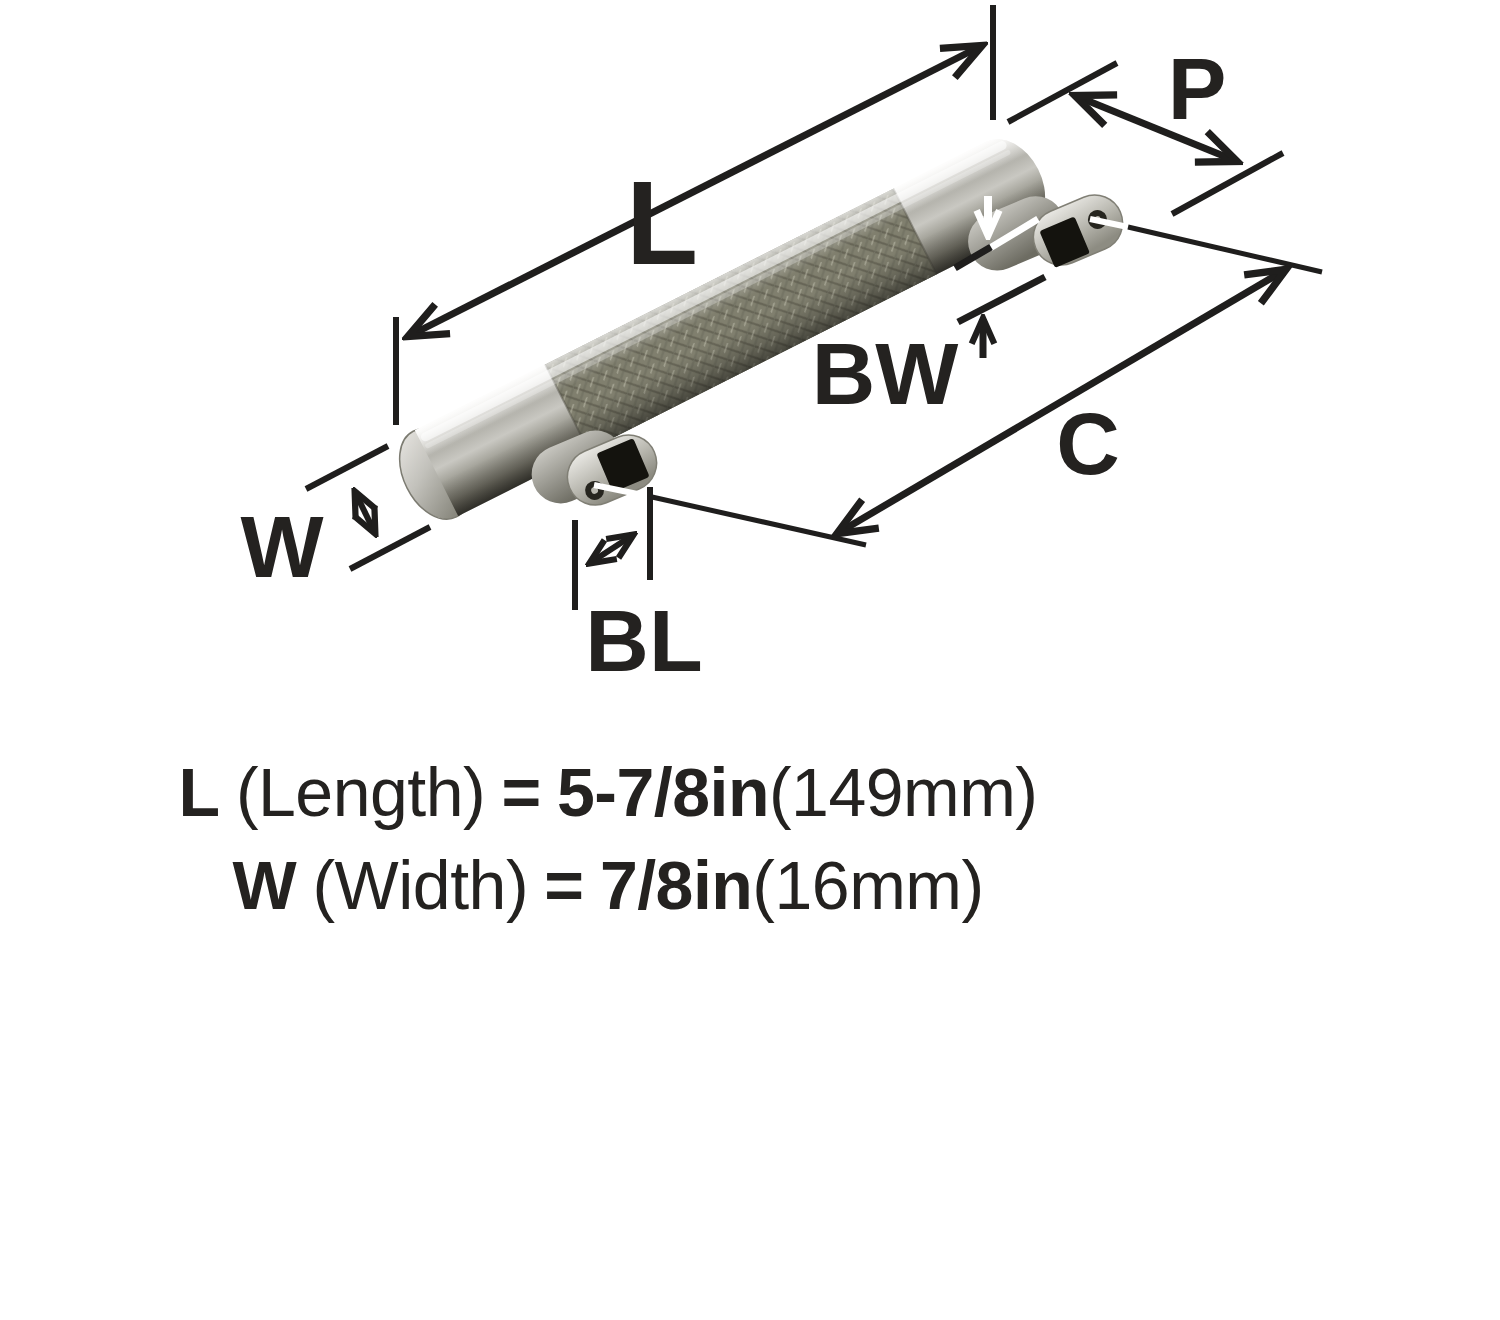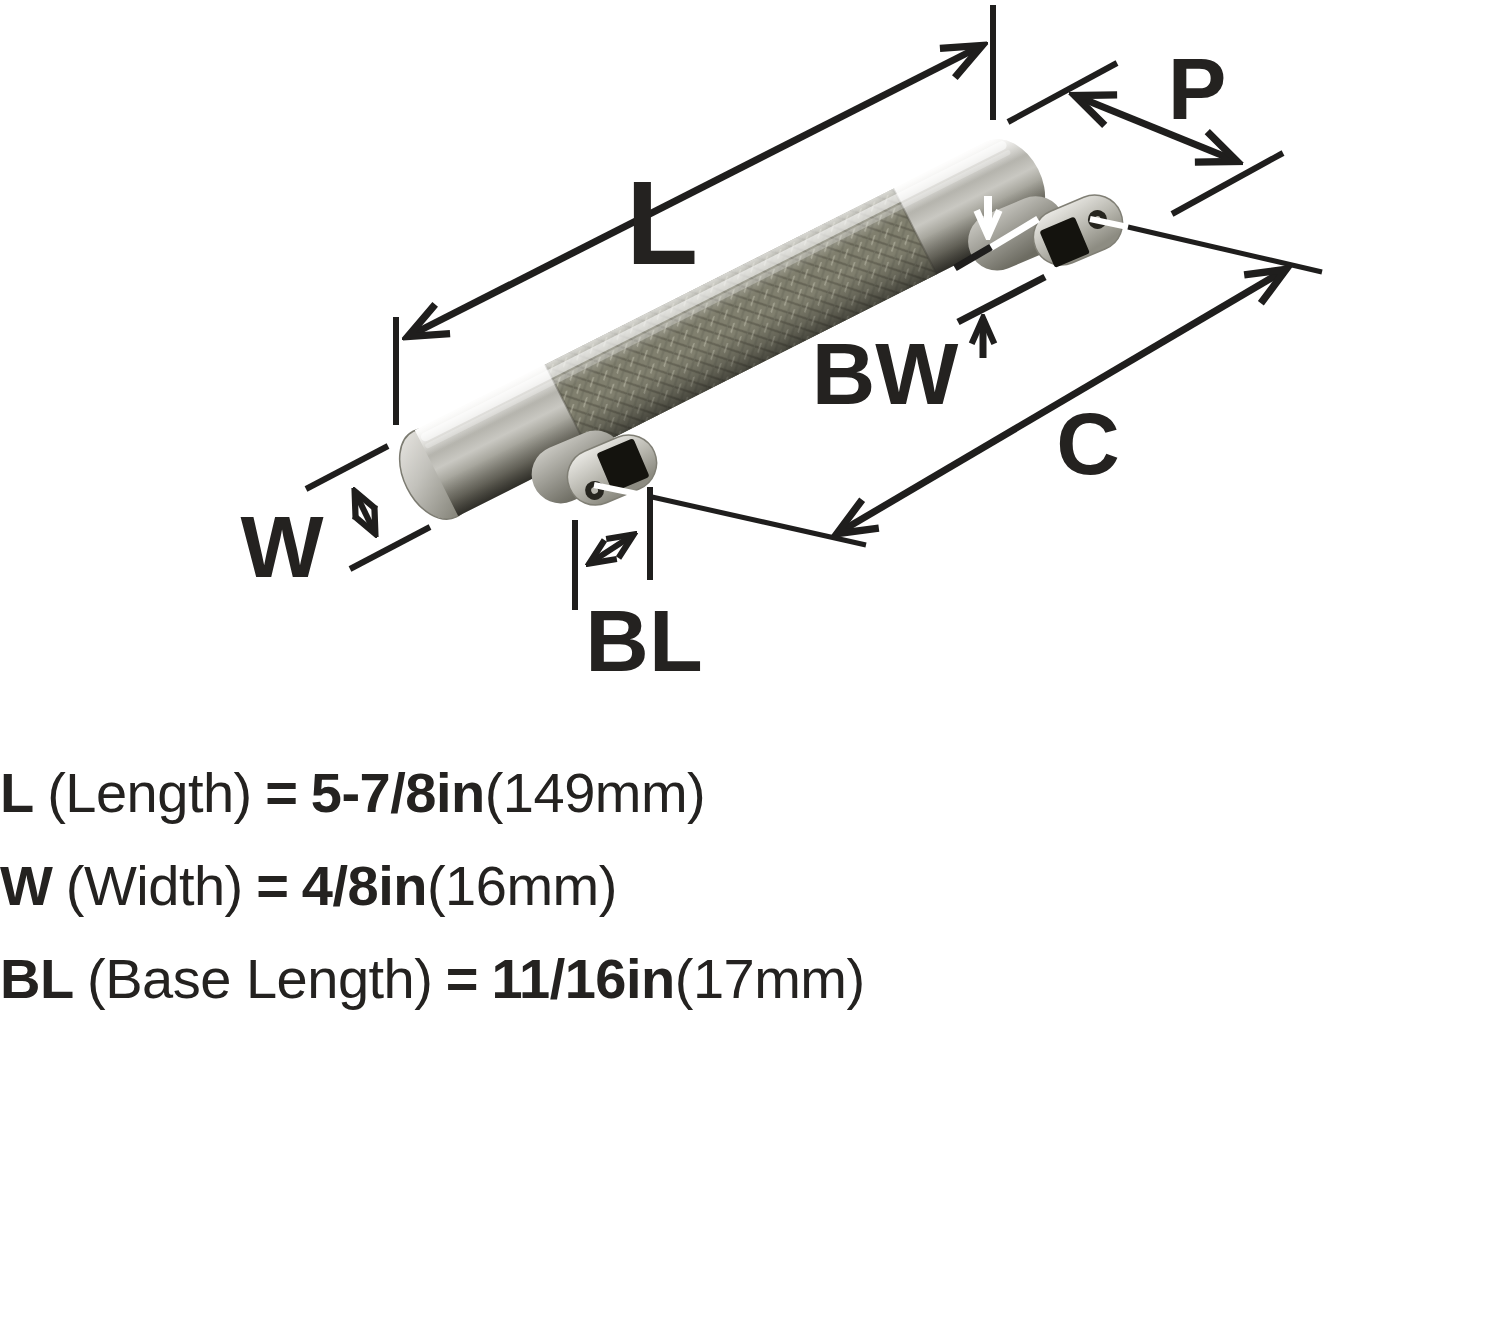--- a/index.html
+++ b/index.html
@@ -1,21 +1,21 @@
 <!DOCTYPE html>
 <html><head>
 <meta charset="utf-8">
 <style>
   html,body{margin:0;padding:0;background:#ffffff;}
   #page{position:relative;width:1500px;height:1320px;background:#fff;overflow:hidden;
         font-family:"Liberation Sans",sans-serif;color:#242220;}
   #diagram{position:absolute;left:0;top:0;}
   .dim-label{font-family:"Liberation Sans",sans-serif;font-weight:bold;fill:#242220;}
-  #spec-list{position:absolute;left:0;top:740px;width:1216px;
-             font-size:56px;line-height:93px;letter-spacing:-0.5px;padding-top:6px;
+  #spec-list{position:absolute;left:0;top:740px;width:1216px;text-align:center;
+             font-size:68px;line-height:93px;letter-spacing:-0.5px;padding-top:6px;
              white-space:nowrap;}
   .dim-row{height:93px;}
   .sym,.eq,.val{font-weight:bold;}
   .nm{font-weight:400;margin:0 0.24em;}
   .eq{margin-right:0.24em;}
   .met{font-weight:400;}
 </style>
 </head>
 <body>
 
@@ -150,20 +150,17 @@
       <line x1="590" y1="563" x2="633" y2="535" stroke="#1f1e1d" stroke-width="6" marker-start="url(#ahSmall)" marker-end="url(#ahSmall)"></line>
       <text class="dim-label" x="644" y="671" font-size="88" text-anchor="middle">BL</text>
     </g>
   </svg>
 
   <div id="spec-list">
     <div class="dim-row">
       <span class="sym">L</span><span class="nm">(Length)</span><span class="eq">=</span><span class="val">5-7/8in</span><span class="met">(149mm)</span>
     </div>
     <div class="dim-row">
-      <span class="sym">W</span><span class="nm">(Width)</span><span class="eq">=</span><span class="val">4/8in</span><span class="met">(16mm)</span>
-    </div>
-    <div class="dim-row">
-      <span class="sym">BL</span><span class="nm">(Base Length)</span><span class="eq">=</span><span class="val">11/16in</span><span class="met">(17mm)</span>
+      <span class="sym">W</span><span class="nm">(Width)</span><span class="eq">=</span><span class="val">7/8in</span><span class="met">(16mm)</span>
     </div>
   </div>
 
 </div>
 
 </body></html>

